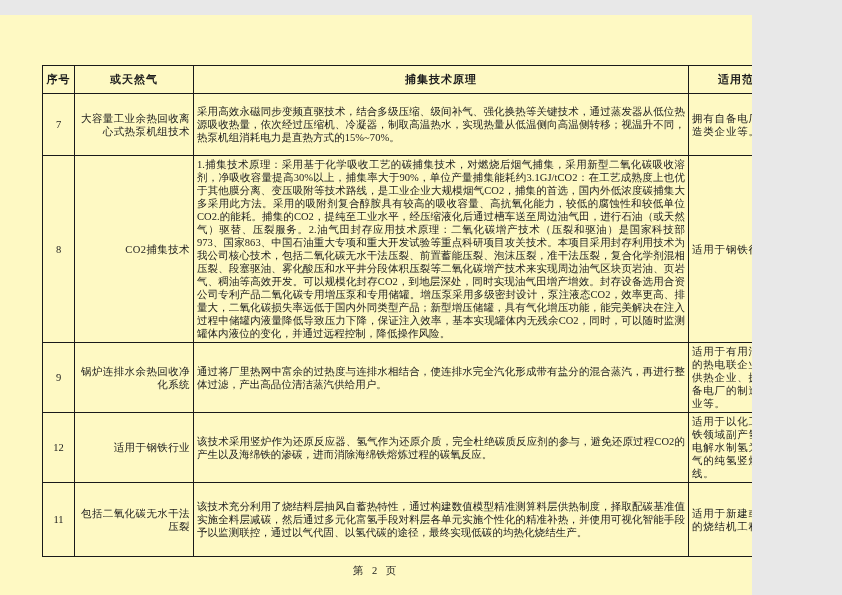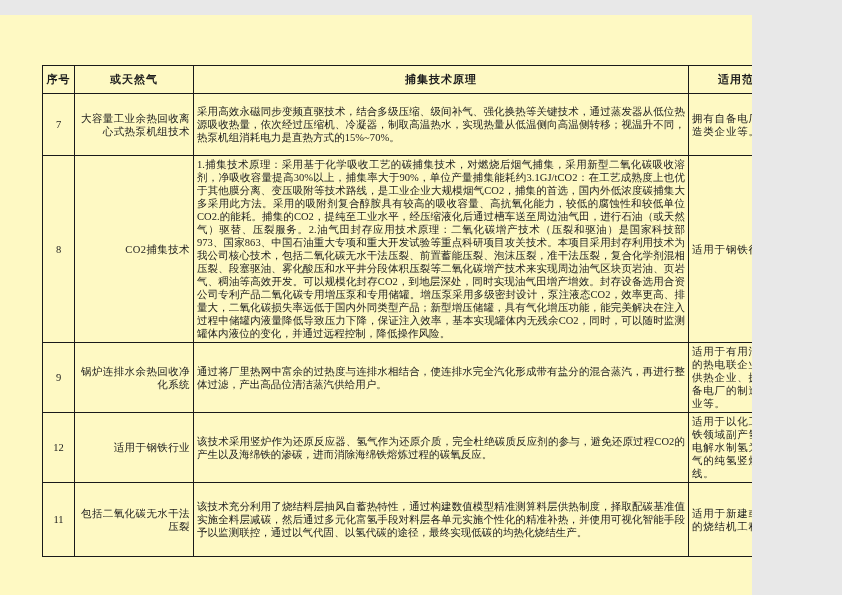--- a/index.html
+++ b/index.html
@@ -120,14 +120,15 @@
         </tr>
         <tr>
           <td class="cell-no">11</td>
           <td class="cell-name">包括二氧化碳无水干法压裂</td>
           <td class="cell-desc">该技术充分利用了烧结料层抽风自蓄热特性，通过构建数值模型精准测算料层供热制度，择取配碳基准值实施全料层减碳，然后通过多元化富氢手段对料层各单元实施个性化的精准补热，并使用可视化智能手段予以监测联控，通过以气代固、以氢代碳的途径，最终实现低碳的均热化烧结生产。</td>
           <td class="cell-scope">适用于新建或改建的烧结机工程。</td>
         </tr>
       </tbody>
   </table>
 
+  <div class="footer">第 2 页</div>
 
 </div>
 
 </body></html>

